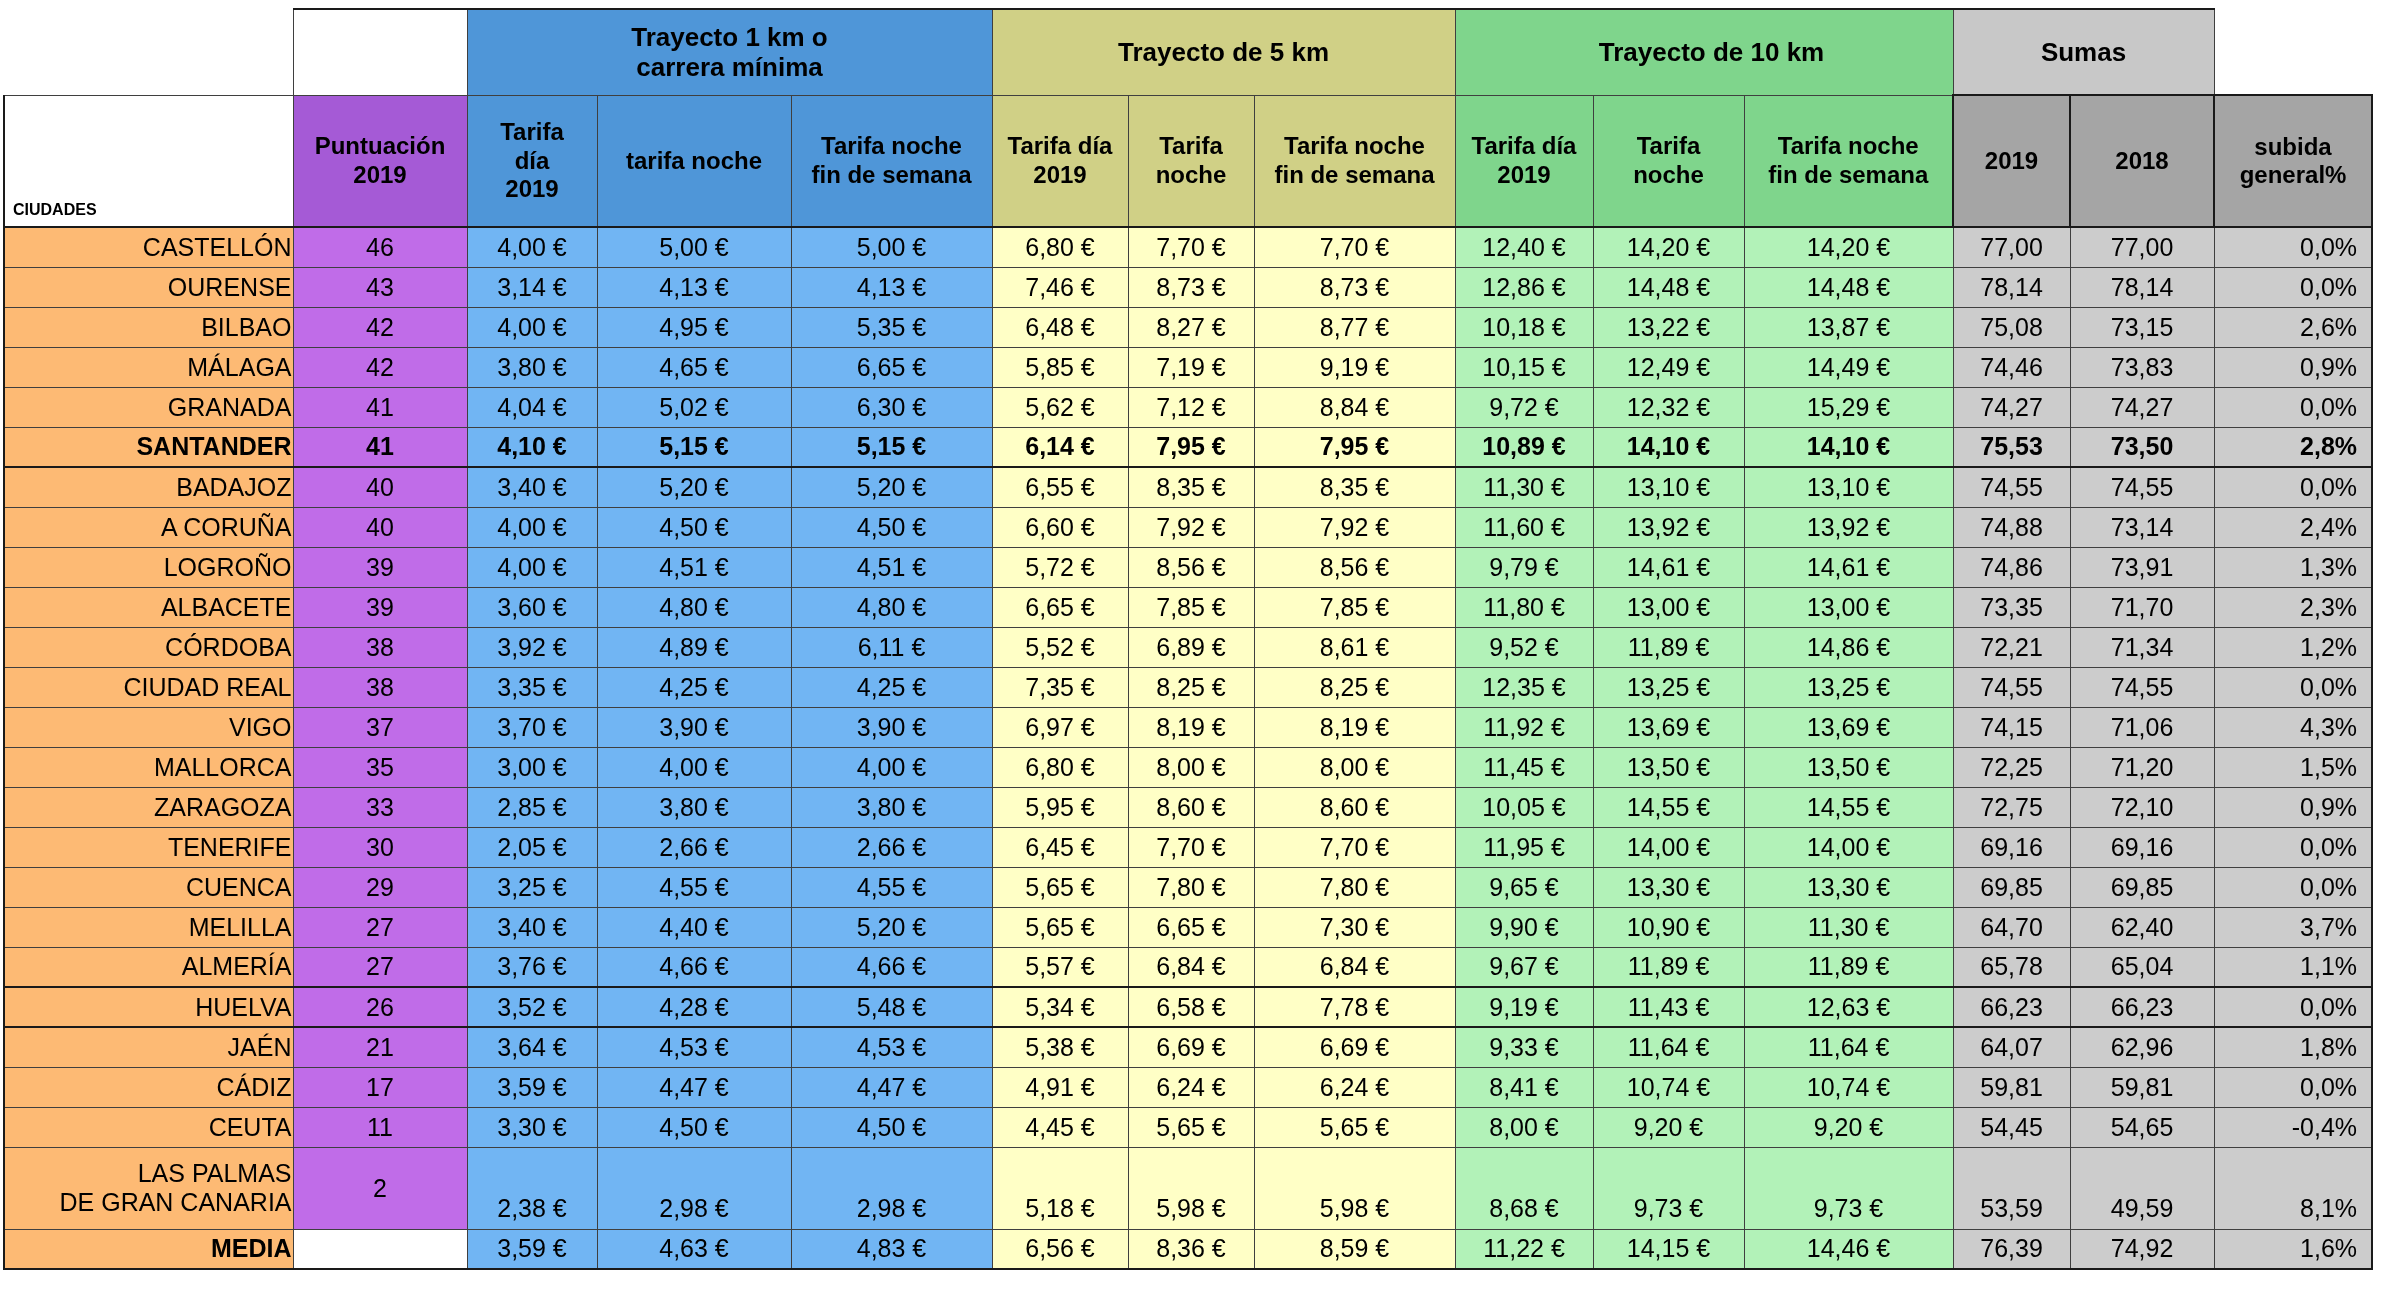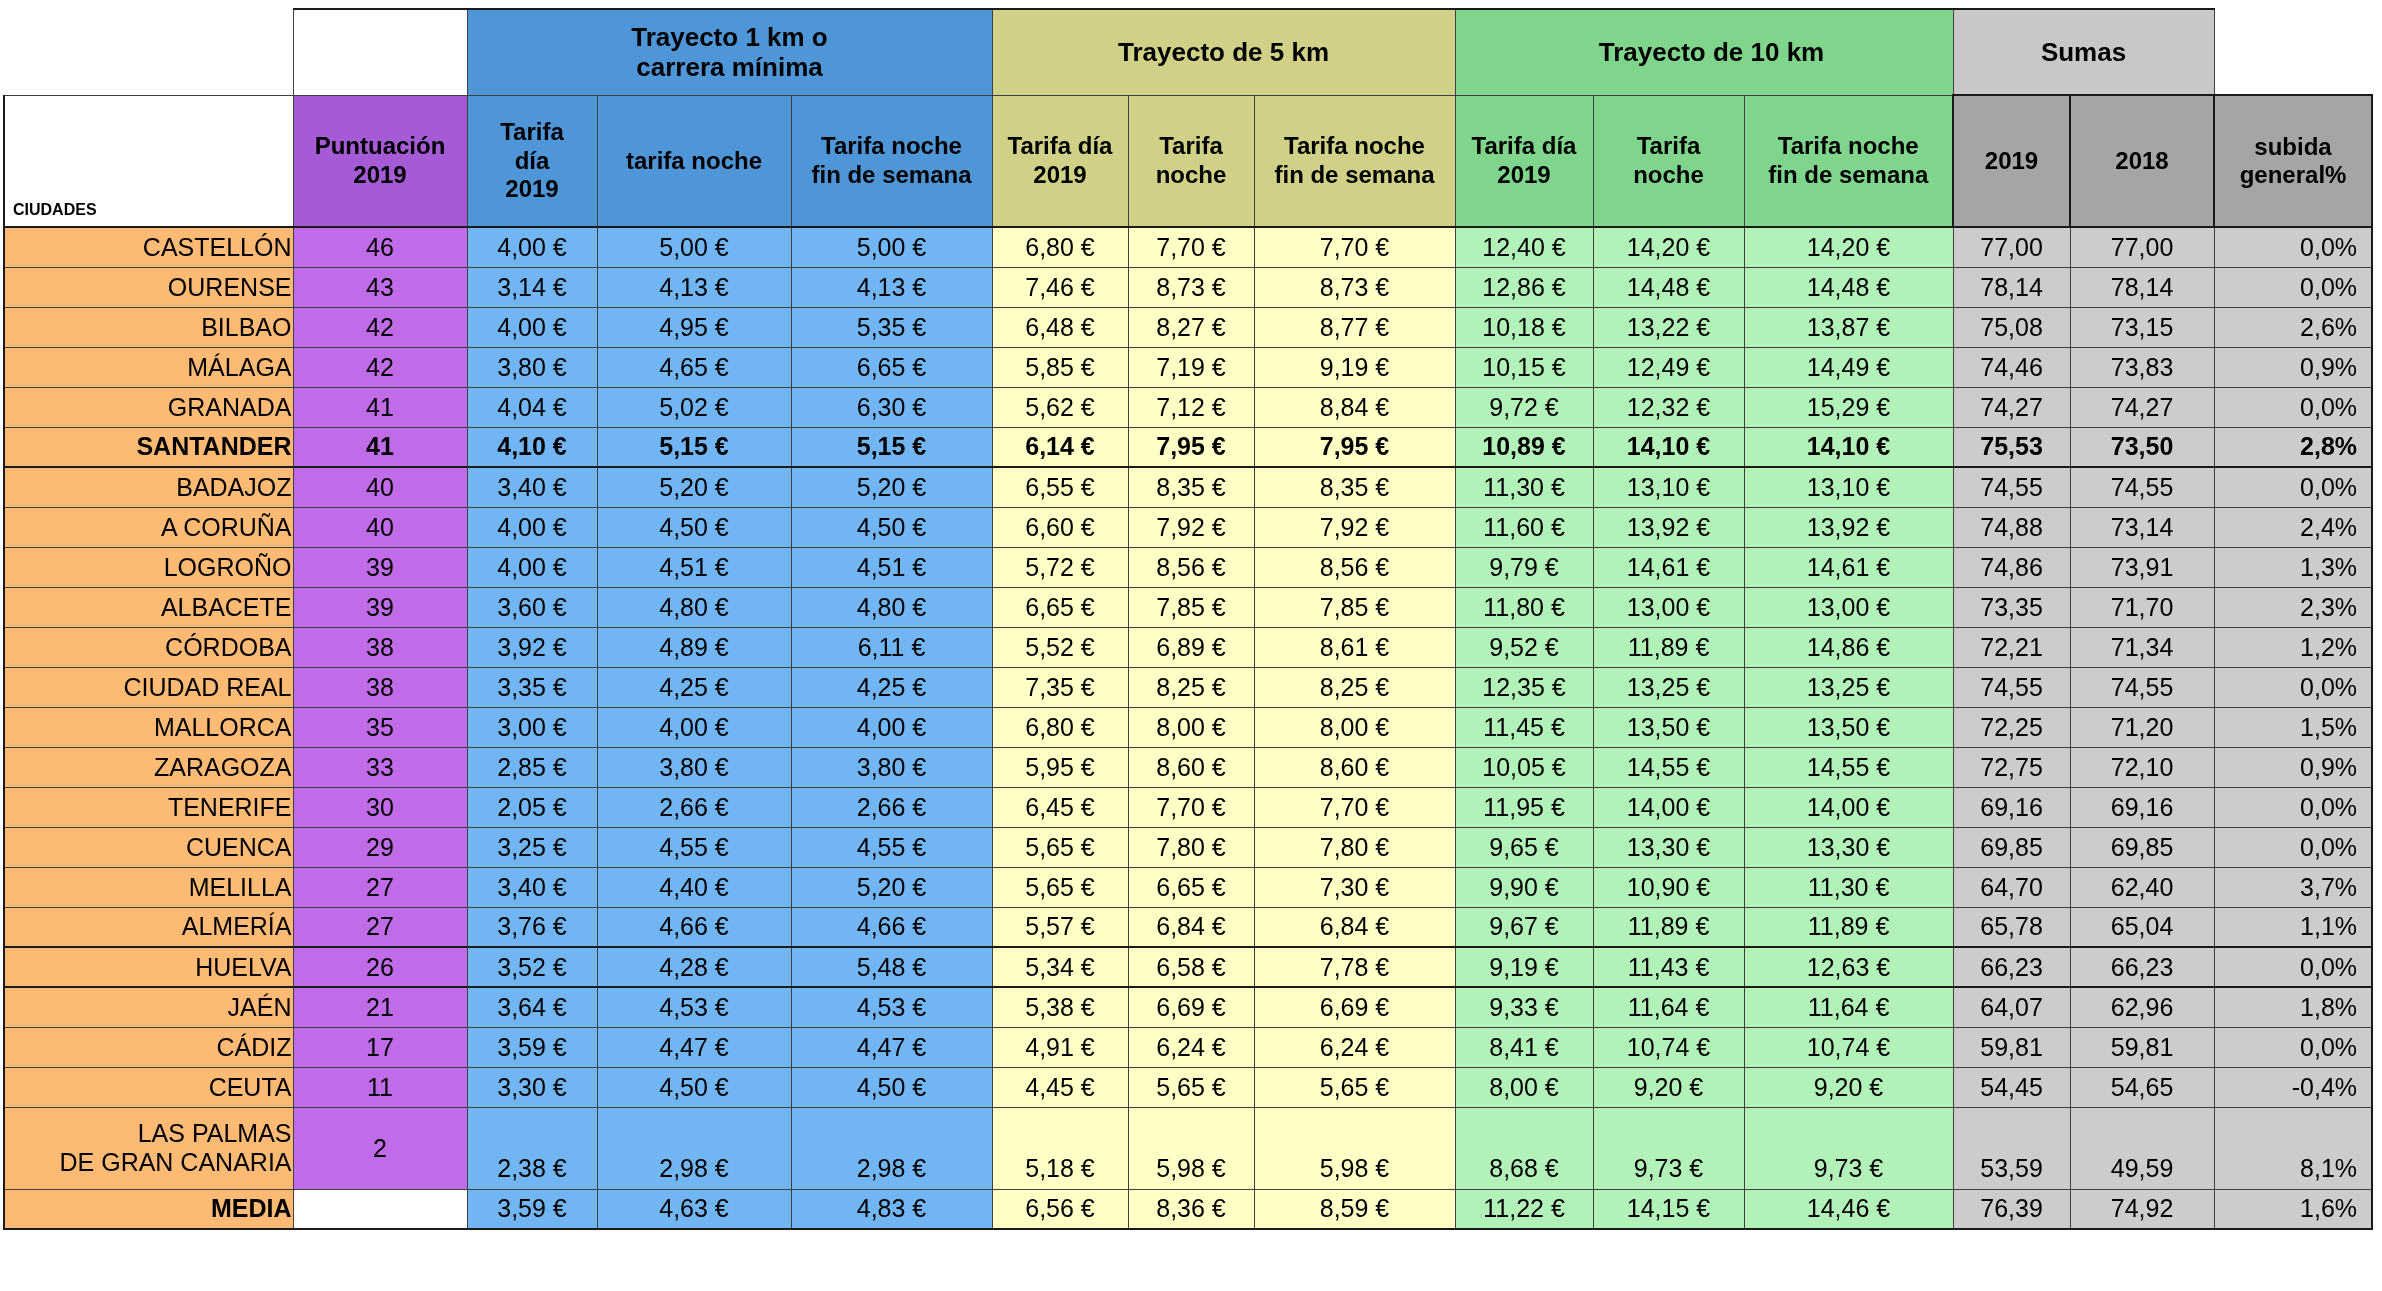--- a/index.html
+++ b/index.html
@@ -295,20 +295,36 @@
           <td class="c-y">8,25 €</td>
           <td class="c-y">8,25 €</td>
           <td class="c-g">12,35 €</td>
           <td class="c-g">13,25 €</td>
           <td class="c-g">13,25 €</td>
           <td class="c-s">74,55</td>
           <td class="c-s">74,55</td>
           <td class="c-p edge-r">0,0%</td>
         </tr>
         <tr>
+          <td class="c-city">VIGO</td>
+          <td class="c-punt">37</td>
+          <td class="c-b">3,70 €</td>
+          <td class="c-b">3,90 €</td>
+          <td class="c-b">3,90 €</td>
+          <td class="c-y">6,97 €</td>
+          <td class="c-y">8,19 €</td>
+          <td class="c-y">8,19 €</td>
+          <td class="c-g">11,92 €</td>
+          <td class="c-g">13,69 €</td>
+          <td class="c-g">13,69 €</td>
+          <td class="c-s">74,15</td>
+          <td class="c-s">71,06</td>
+          <td class="c-p edge-r">4,3%</td>
+        </tr>
+        <tr>
           <td class="c-city">MALLORCA</td>
           <td class="c-punt">35</td>
           <td class="c-b">3,00 €</td>
           <td class="c-b">4,00 €</td>
           <td class="c-b">4,00 €</td>
           <td class="c-y">6,80 €</td>
           <td class="c-y">8,00 €</td>
           <td class="c-y">8,00 €</td>
           <td class="c-g">11,45 €</td>
           <td class="c-g">13,50 €</td>

